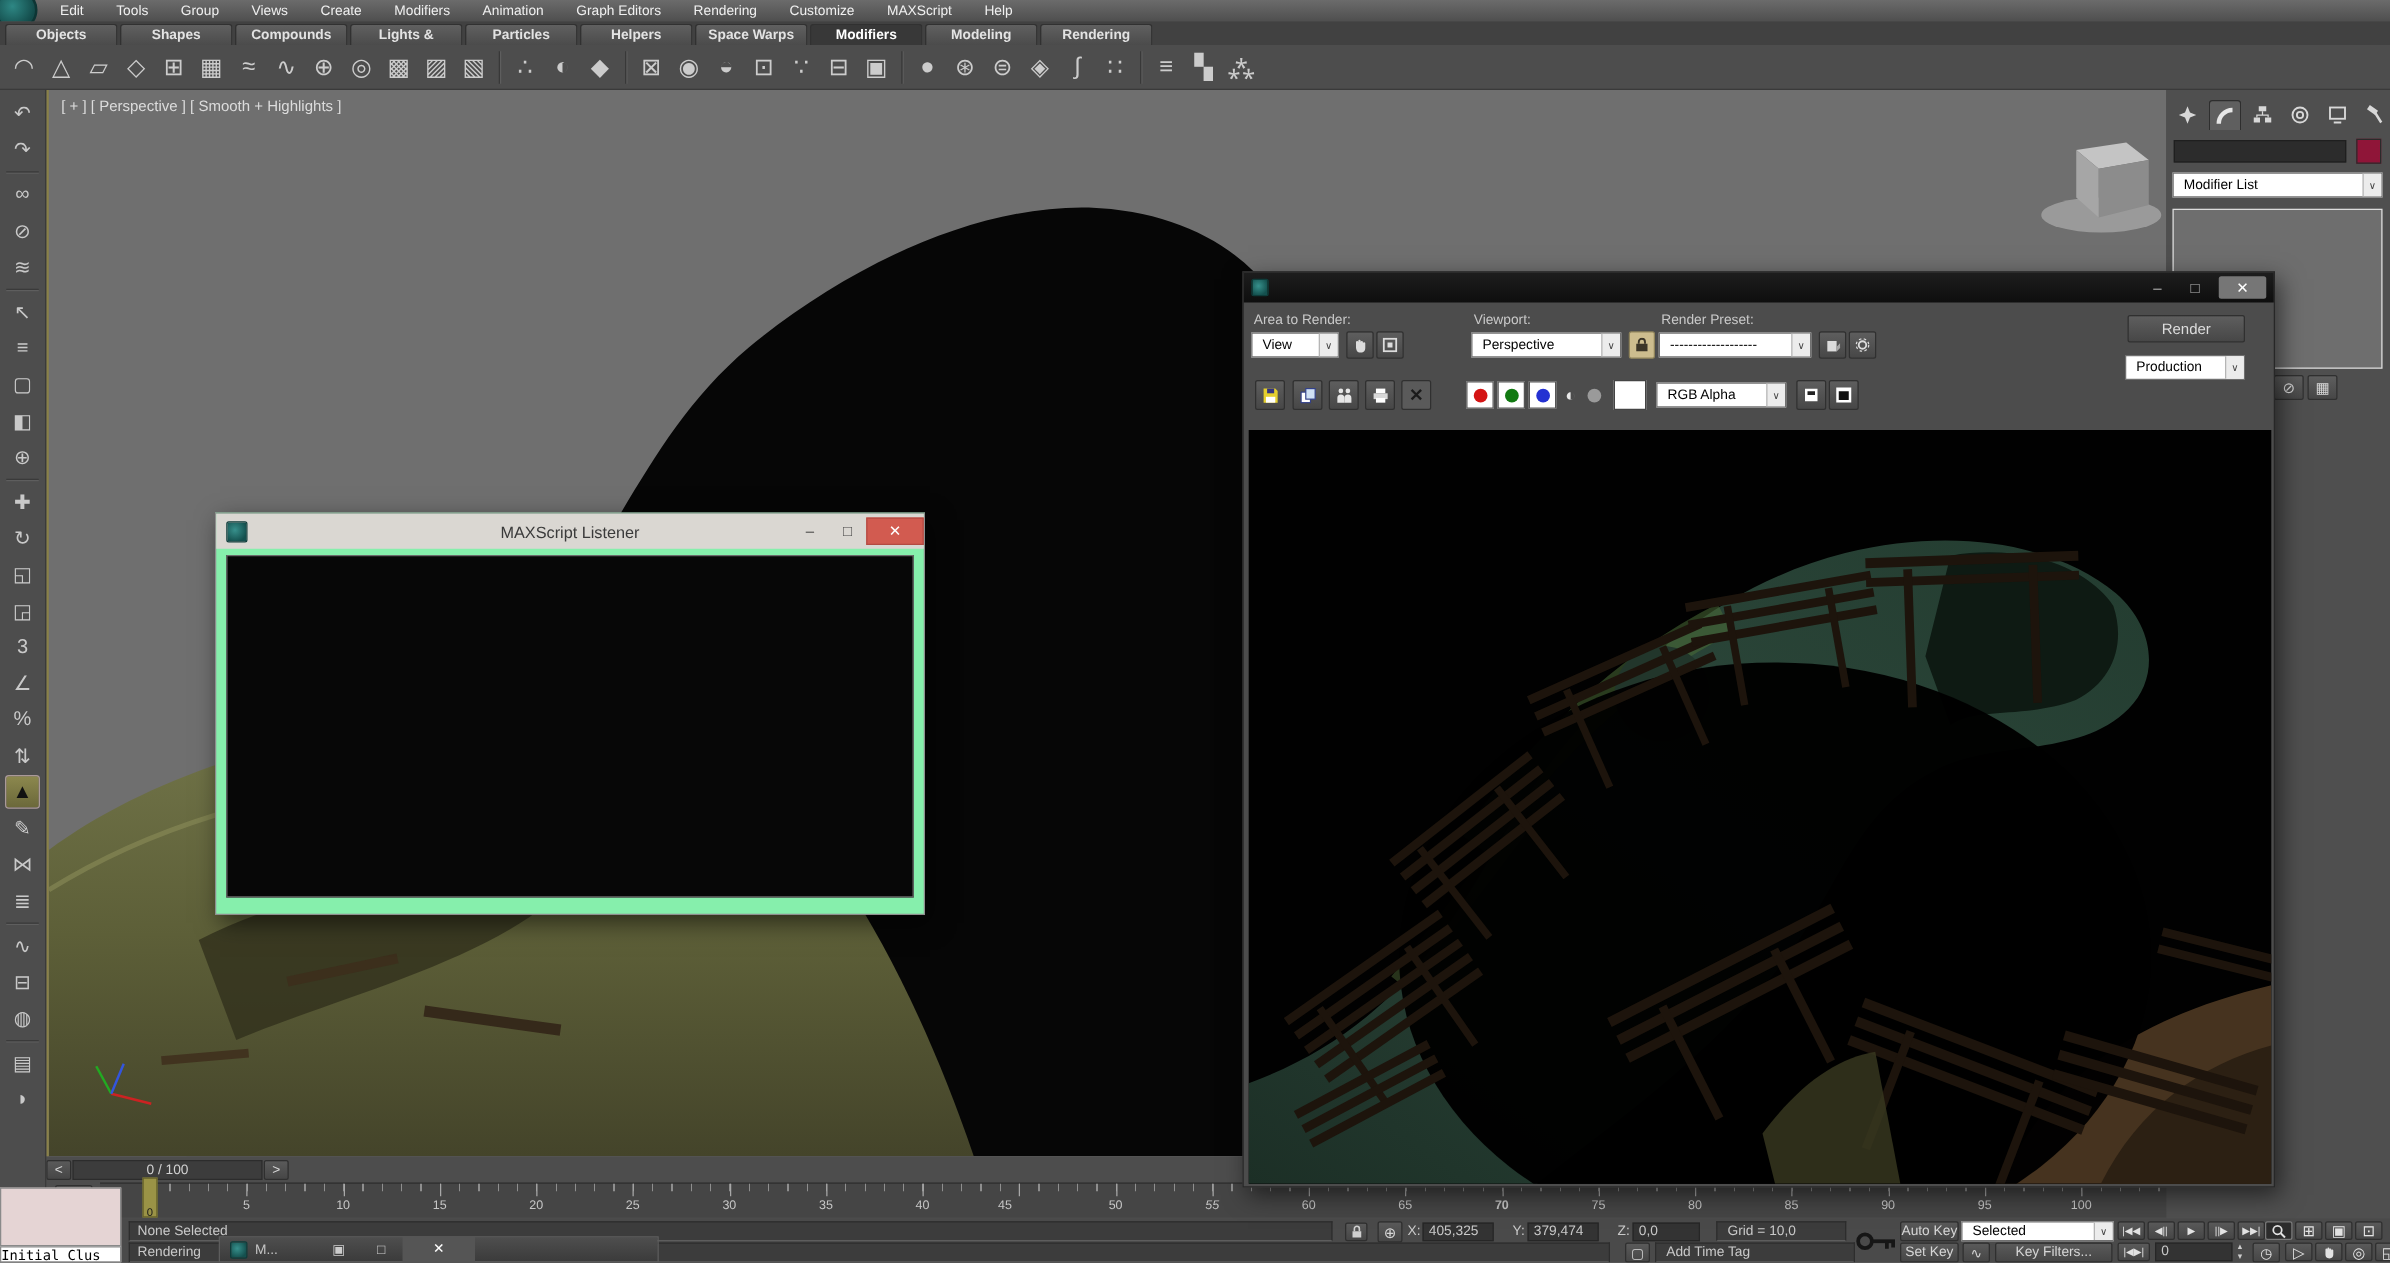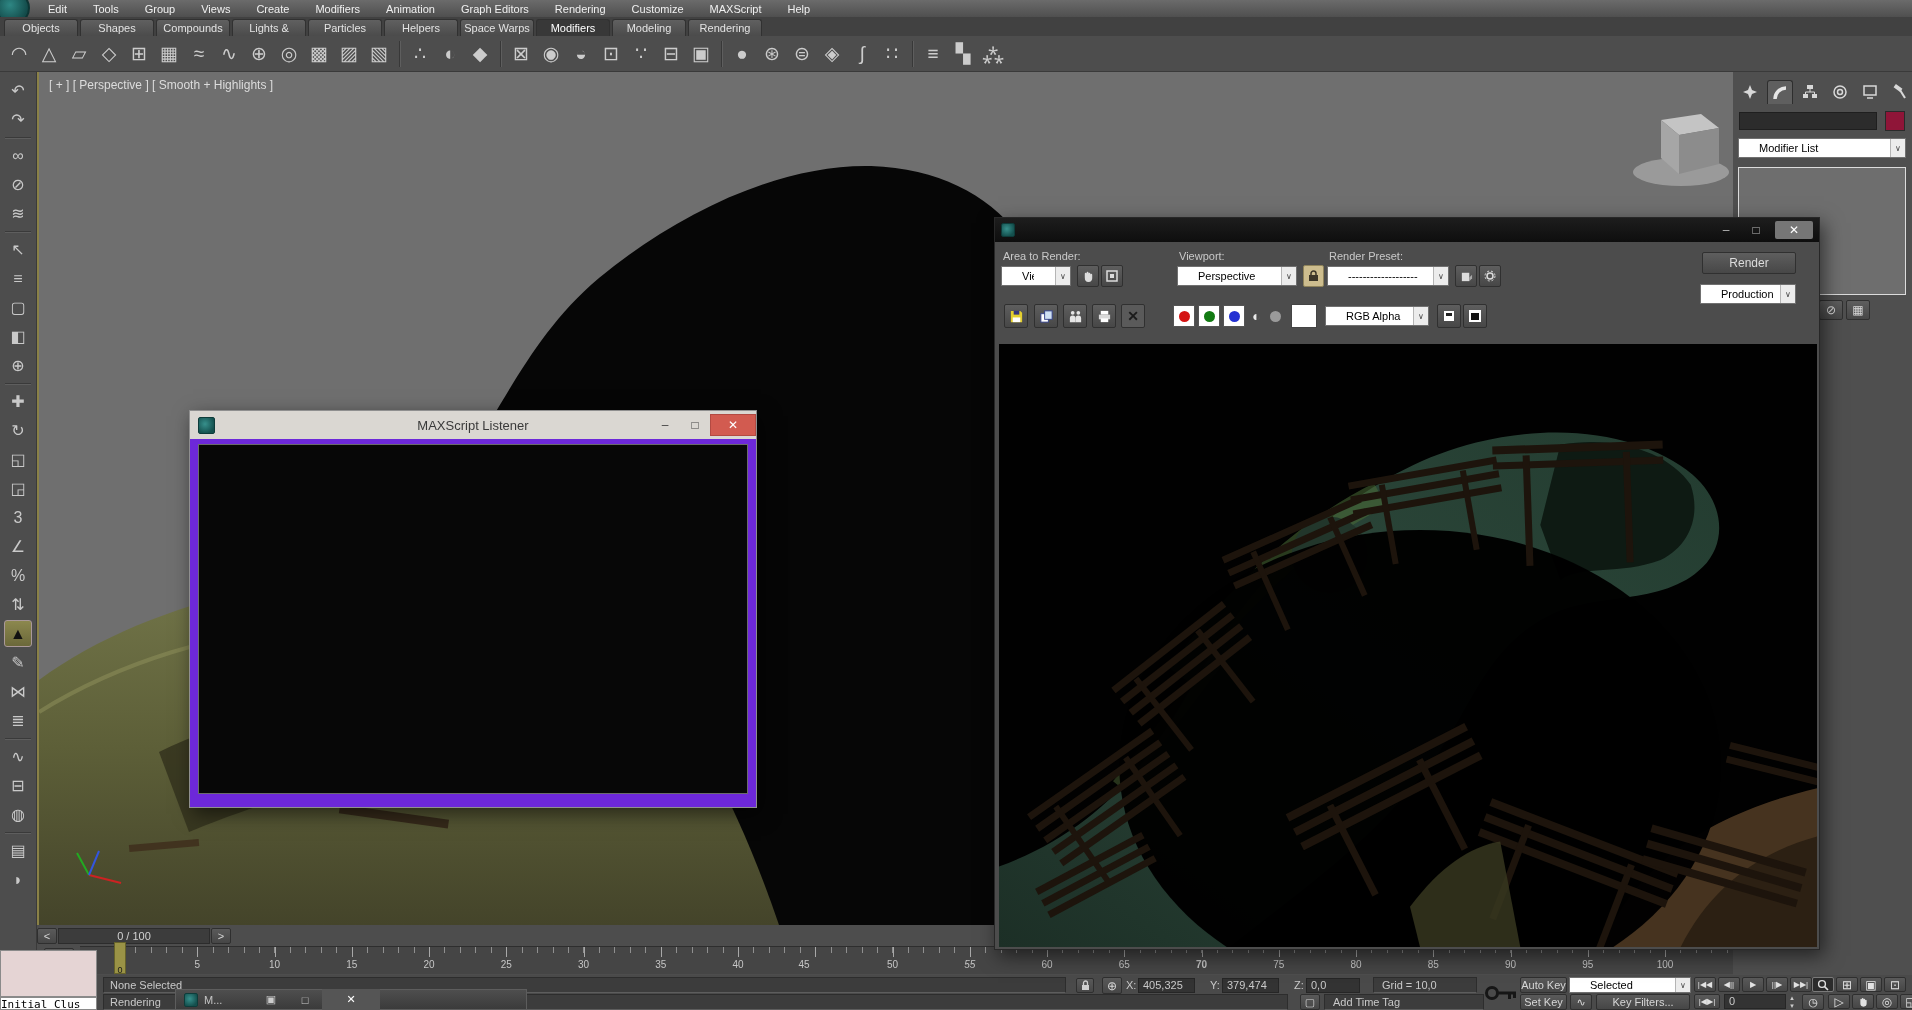--- a/index.html
+++ b/index.html
@@ -7,60 +7,60 @@
   body{font-family:"Liberation Sans",sans-serif;background:#4d4d4d;position:relative;font-size:11px;color:#d6d6d6;}
   .abs{position:absolute;}
 
   
   #menubar{left:0;top:0;width:1912px;height:17px;background:linear-gradient(#6b6b6b,#4f4f4f);display:flex;align-items:center;z-index:5;}
   #app-logo{width:34px;height:17px;overflow:hidden;position:relative;flex:0 0 auto;}
   #app-logo .ball{position:absolute;left:-4px;top:-9px;width:34px;height:34px;border-radius:50%;background:radial-gradient(circle at 40% 40%,#2e8784,#134b4a 70%);border:2px solid #0d3534;}
   #menu-items{display:flex;gap:26px;padding-left:14px;}
   #menu-items span{color:#f0f0f0;cursor:default;}
   #ribbon-bar{left:0;top:17px;width:1912px;height:19px;background:#414141;display:flex;align-items:flex-end;padding-left:4px;gap:2px;}
-  .rtab{width:74px;height:17px;line-height:16px;text-align:center;color:#e3e3e3;background:linear-gradient(#606060,#4b4b4b);border:1px solid #313131;border-bottom:none;border-radius:3px 3px 0 0;}
+  .rtab{width:90px;height:17px;line-height:16px;text-align:center;color:#e3e3e3;background:linear-gradient(#606060,#4b4b4b);border:1px solid #313131;border-bottom:none;border-radius:3px 3px 0 0;font-weight:bold;}
   .rtab.active{background:#383838;color:#ffffff;}
   #main-toolbar{left:0;top:36px;width:1912px;height:36px;background:#4d4d4d;border-bottom:1px solid #3a3a3a;display:flex;align-items:center;padding-left:4px;}
   .tb-icon{width:30px;height:30px;display:flex;align-items:center;justify-content:center;font-size:19px;color:#cccccc;}
   .tb-sep{width:1px;height:26px;background:#383838;margin:0 5px;box-shadow:1px 0 0 #5e5e5e;}
 
   
   #side-toolbar{left:0;top:72px;width:37px;height:903px;background:#4d4d4d;border-right:1px solid #3a3a3a;display:flex;flex-direction:column;align-items:center;padding-top:4px;z-index:4;}
   .sb-icon{width:28px;height:27px;display:flex;align-items:center;justify-content:center;font-size:16px;color:#c9c9c9;margin:1px 0;}
   .sb-sep{width:26px;height:1px;background:#3a3a3a;box-shadow:0 1px 0 #5e5e5e;margin:3px 0;}
   .sb-icon.pressed{background:linear-gradient(#8c884e,#6b683a);border:1px solid #a99;border-radius:3px;color:#111;}
 
   
   #viewport{left:37px;top:72px;width:1696px;height:853px;background:#6f6f6f;border-left:2px solid #8a8147;overflow:hidden;z-index:1;}
   #vp-label{left:10px;top:6px;color:#dcdcdc;font-size:12px;z-index:3;}
 
   
   .win-shadow{box-shadow:4px 6px 18px rgba(0,0,0,0.55);}
 
   
-  #listener{left:189px;top:410px;width:568px;height:398px;z-index:20;background:#6d28d9;border:1px solid #8f8f8f;}
+  #listener{left:172px;top:410px;width:568px;height:322px;z-index:20;background:#86efac;border:1px solid #8f8f8f;}
   #listener .tbar{position:absolute;left:0;top:0;right:0;height:28px;background:#dad7d2;display:flex;align-items:center;}
   #listener .ticon{width:17px;height:17px;margin-left:8px;background:radial-gradient(circle at 40% 40%,#37908c,#14504e 75%);border:1px solid #0e3c3a;border-radius:2px;}
   #listener .ttitle{position:absolute;left:0;right:0;text-align:center;color:#3a3a3a;font-size:13px;}
   #listener .wbtns{margin-left:auto;display:flex;align-items:center;height:100%;z-index:2;}
   #listener .wb{width:30px;height:22px;display:flex;align-items:center;justify-content:center;color:#444;font-size:12px;}
   #listener .wb.close{width:46px;background:#d25b50;color:#ffffff;border:1px solid #b34a42;}
   #listener .content{position:absolute;left:8px;top:33px;right:8px;bottom:13px;background:#070707;border:1px solid #6b6b6b;}
 
   
   #rwin{left:994px;top:217px;width:826px;height:733px;background:#4c4c4c;border:1px solid #272727;z-index:30;}
   #rwin .tbar{position:absolute;left:0;top:0;right:0;height:24px;background:linear-gradient(#1d1d1d,#0e0e0e);display:flex;align-items:center;}
   #rwin .ticon{width:14px;height:14px;margin-left:6px;background:radial-gradient(circle at 40% 40%,#37908c,#14504e 75%);border:1px solid #0e3c3a;border-radius:2px;}
   #rwin .ttitle{position:absolute;left:0;right:0;text-align:center;color:#414141;font-size:12px;}
   #rwin .wbtns{margin-left:auto;display:flex;align-items:center;gap:8px;padding-right:6px;z-index:2;}
   #rwin .wb{color:#b9b9b9;font-size:12px;width:22px;text-align:center;}
   #rwin .wb.close{background:#767676;color:#fff;border-radius:2px;width:38px;height:18px;line-height:18px;}
   .rw-label{position:absolute;color:#c9c9c9;}
   .combo{position:absolute;height:20px;background:#ffffff;border:1px solid #707070;color:#000;display:flex;align-items:center;}
-  .combo .t{flex:1;padding-left:20px;white-space:nowrap;overflow:hidden;}
+  .combo .t{flex:1;padding-left:8px;white-space:nowrap;overflow:hidden;}
   .combo .a{width:15px;height:100%;border-left:1px solid #b5b5b5;background:#ececec;color:#444;font-size:8px;display:flex;align-items:center;justify-content:center;}
   .dkbtn{position:absolute;background:linear-gradient(#5e5e5e,#474747);border:1px solid #303030;border-radius:2px;color:#dcdcdc;display:flex;align-items:center;justify-content:center;}
   .chanbtn{position:absolute;width:22px;height:22px;background:#ffffff;border:1px solid #555;display:flex;align-items:center;justify-content:center;}
   .dot{width:11px;height:11px;border-radius:50%;}
   #rimg{position:absolute;left:4px;top:126px;width:818px;height:603px;background:#000;}
 
   
   #panel{left:1733px;top:72px;width:179px;height:903px;background:#4f4f4f;z-index:2;}
   #panel-tabs{position:absolute;left:4px;top:8px;display:flex;gap:4px;}
   .ptab{width:26px;height:24px;display:flex;align-items:center;justify-content:center;border-radius:3px 3px 0 0;}

